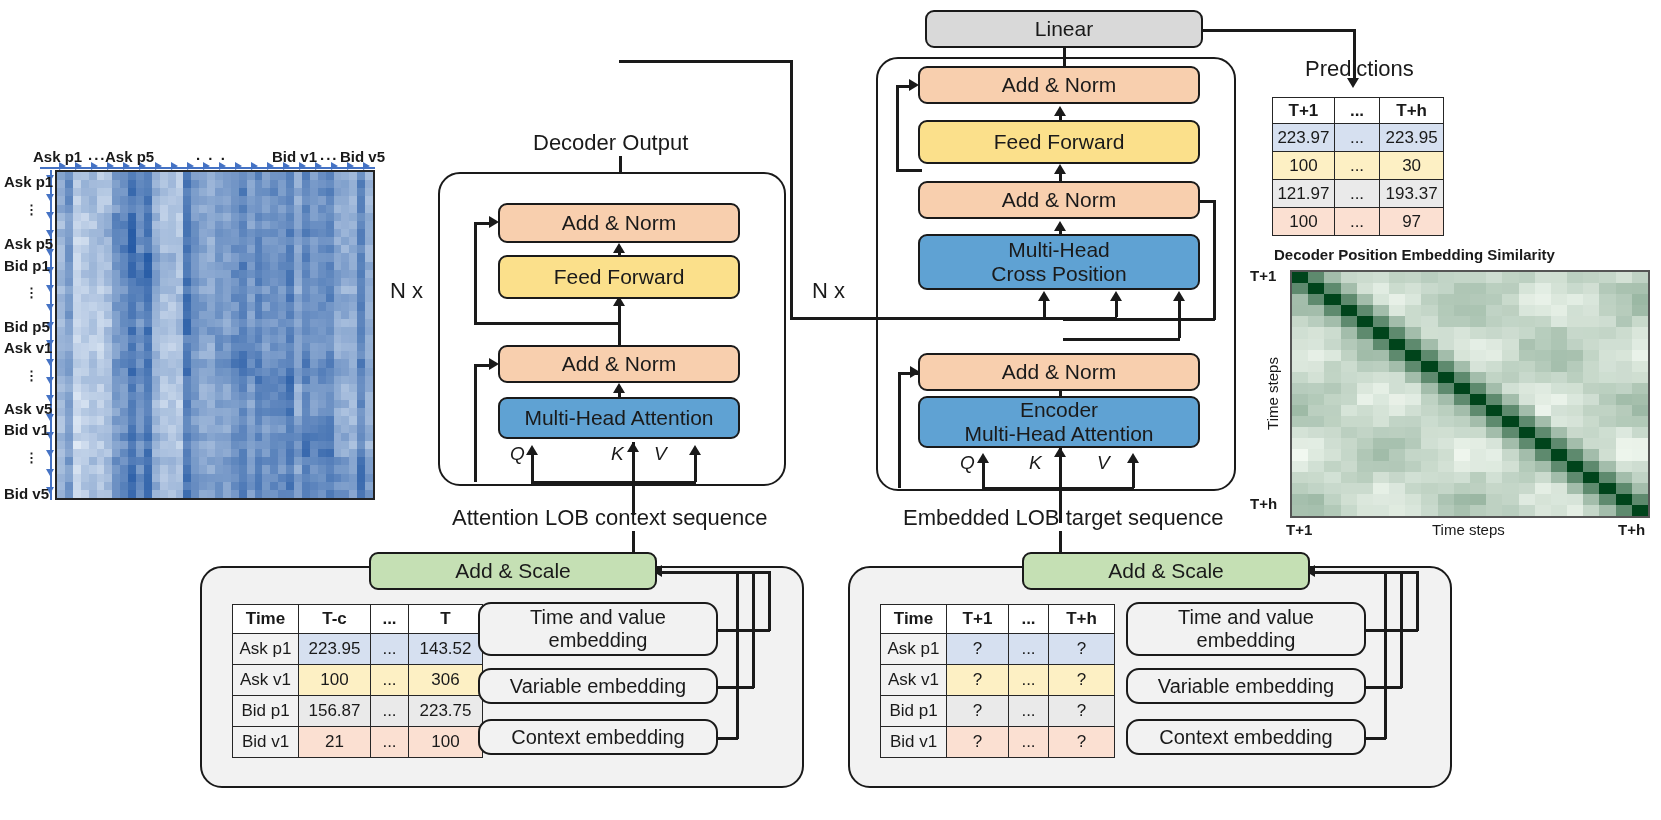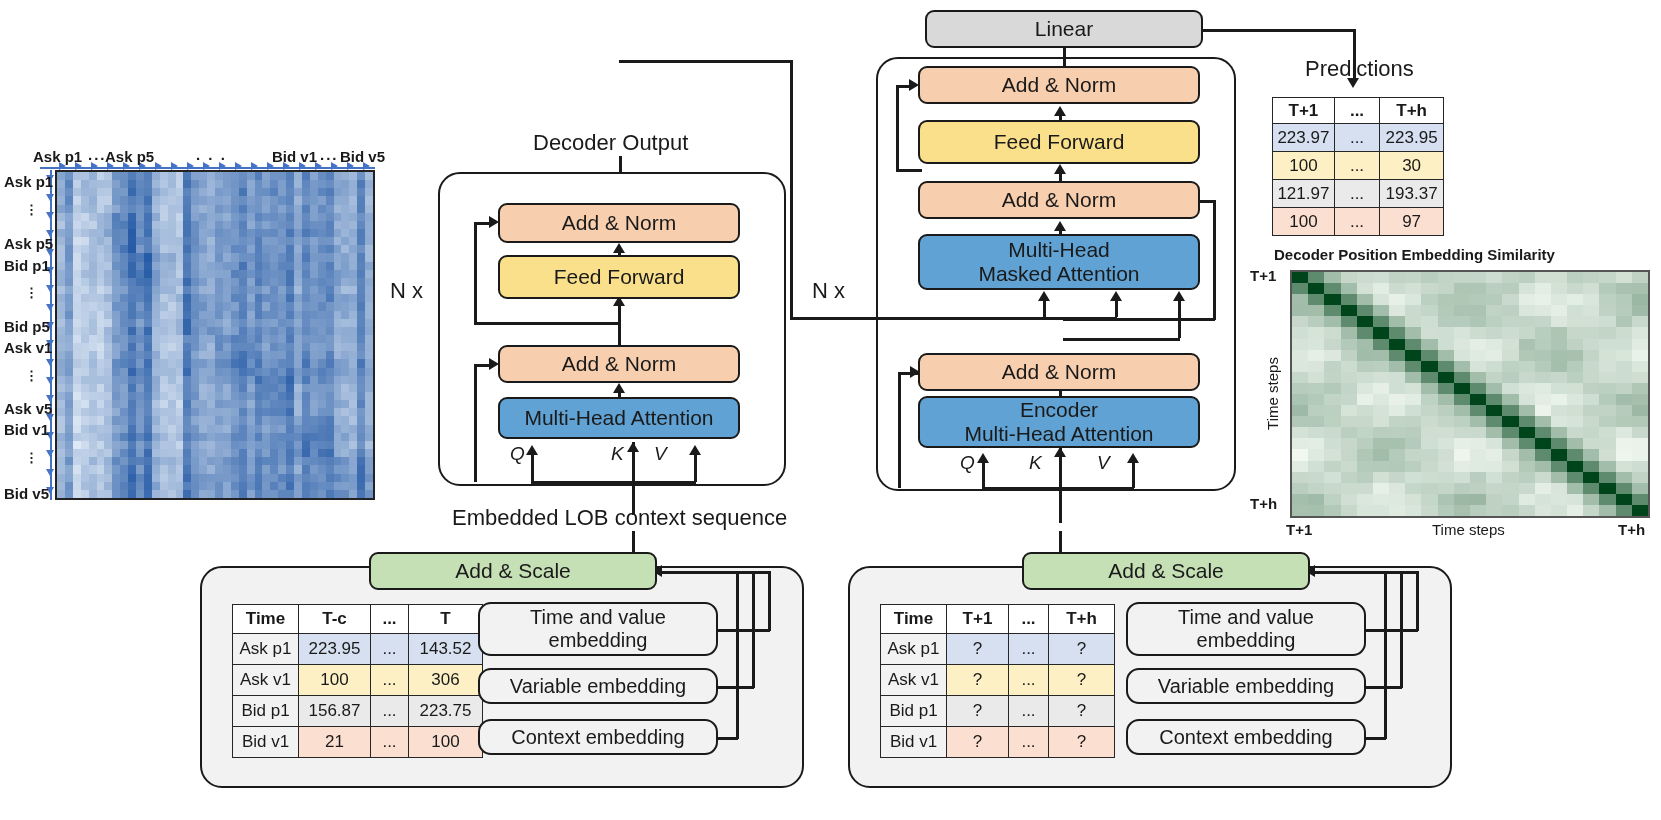--- a/index.html
+++ b/index.html
@@ -1832,21 +1832,21 @@
   <div class="qkv" style="left:654px; top:443px;">V</div>
 
   <div class="ln lnv" style="left:531px; top:455px; height:27px;"></div>
   <div class="arrowup" style="left:526px; top:445px;"></div>
   <div class="ln lnv" style="left:632px; top:442px; height:73px;"></div>
   <div class="arrowup" style="left:627px; top:442px;"></div>
   <div class="ln lnv" style="left:694px; top:455px; height:27px;"></div>
   <div class="arrowup" style="left:689px; top:445px;"></div>
   <div class="ln lnh" style="left:531px; top:481px; width:165px;"></div>
 
-  <div class="lbl" style="left:452px; top:505px;">Embedded LOB context sequence</div>
+  <div class="lbl" style="left:452px; top:505px;">Attention LOB context sequence</div>
   <div class="ln lnv" style="left:632px; top:531px; height:35px;"></div>
 
   <div class="blk linear" style="left:925px; top:10px; width:278px; height:38px;">
     <span>Linear</span>
   </div>
 
   <div class="ln lnh" style="left:1203px; top:29px; width:152px;"></div>
   <div class="ln lnv" style="left:1353px; top:29px; height:51px;"></div>
   <div class="arrowdown" style="left:1347px; top:78px;"></div>
 
@@ -1863,21 +1863,21 @@
   <div class="blk ff" style="left:918px; top:120px; width:282px; height:44px;">
     <span>Feed Forward</span>
   </div>
 
   <div class="blk addnorm" style="left:918px; top:181px; width:282px; height:38px;">
     <span>Add &amp; Norm</span>
   </div>
 
   <div class="blk mha two" style="left:918px; top:234px; width:282px; height:56px;">
     <span>Multi-Head</span>
-    <span>Masked Attention</span>
+    <span>Cross Position</span>
   </div>
 
   <div class="blk addnorm" style="left:918px; top:353px; width:282px; height:38px;">
     <span>Add &amp; Norm</span>
   </div>
 
   <div class="blk mha two" style="left:918px; top:396px; width:282px; height:52px;">
     <span>Encoder</span>
     <span>Multi-Head Attention</span>
   </div>
@@ -1923,20 +1923,21 @@
   <div class="qkv" style="left:1097px; top:452px;">V</div>
 
   <div class="ln lnv" style="left:982px; top:463px; height:25px;"></div>
   <div class="arrowup" style="left:977px; top:453px;"></div>
   <div class="ln lnv" style="left:1059px; top:448px; height:75px;"></div>
   <div class="arrowup" style="left:1054px; top:447px;"></div>
   <div class="ln lnv" style="left:1132px; top:463px; height:25px;"></div>
   <div class="arrowup" style="left:1127px; top:453px;"></div>
   <div class="ln lnh" style="left:982px; top:487px; width:152px;"></div>
 
+  <div class="lbl" style="left:903px; top:505px;">Embedded LOB target sequence</div>
   <div class="ln lnv" style="left:1059px; top:531px; height:35px;"></div>
 
   <div class="lbl" style="left:1305px; top:56px;">Predictions</div>
   <table class="dt" style="left:1272px; top:97px; width:172px;">
     <thead>
       <tr>
         <th style="width:62px;height:26px;">T+1</th>
         <th style="width:46px;height:26px;">...</th>
         <th style="width:64px;height:26px;">T+h</th>
       </tr>

